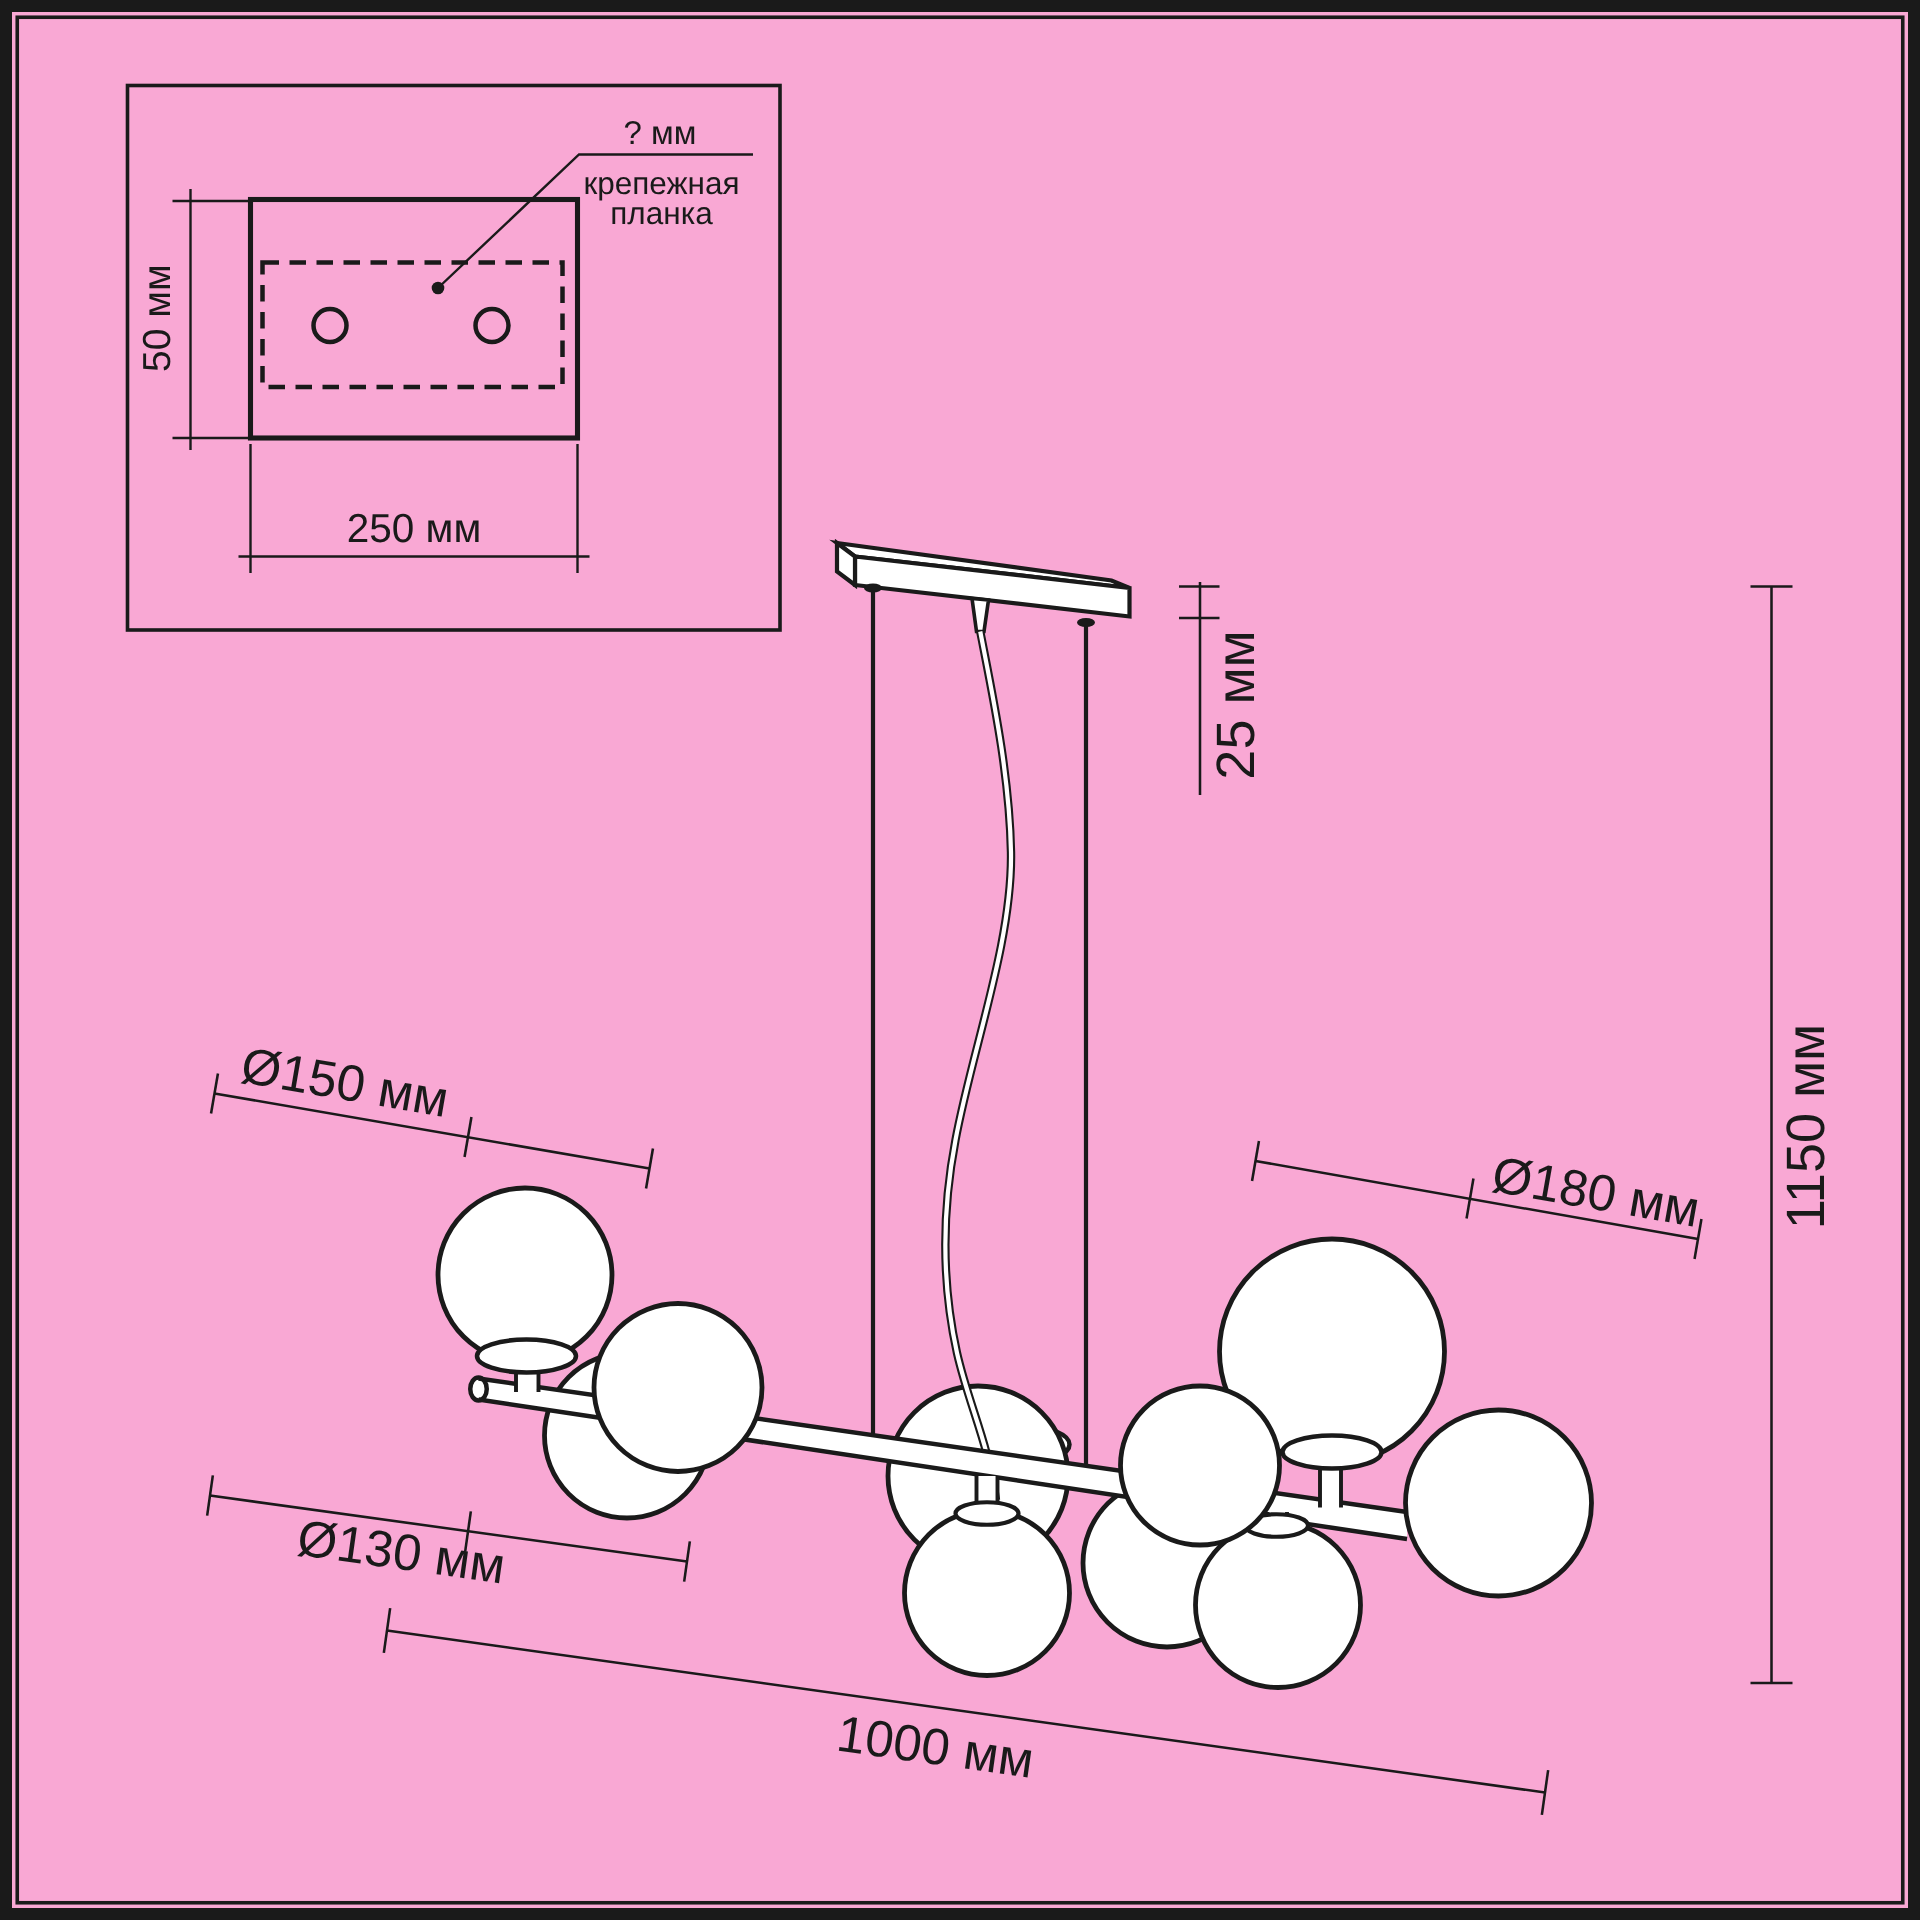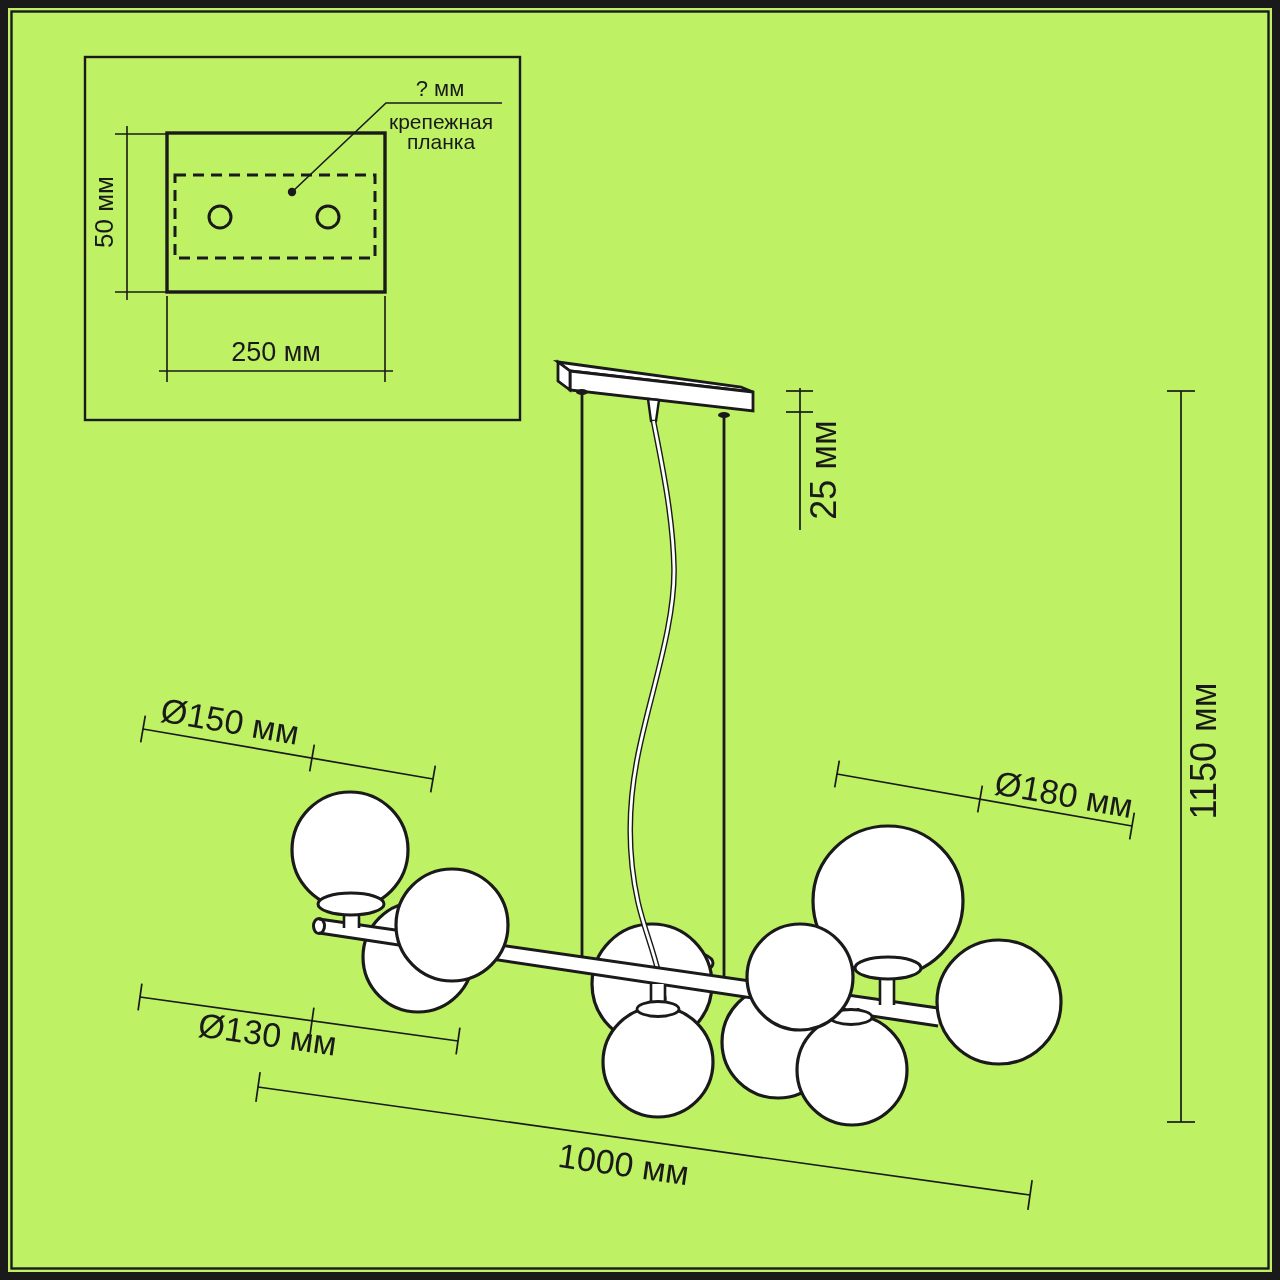--- a/index.html
+++ b/index.html
@@ -8,21 +8,21 @@
     color:#1a1a1a;
     font-family:"Liberation Sans", sans-serif;
   }
   svg{display:block;width:1280px;height:1280px;}
   text{fill:currentColor;}
   .lbl{font-family:"Liberation Sans", sans-serif;}
 </style>
 </head>
 <body>
 
-<div class="page" style="color: rgb(26, 26, 26); background: #bef264;">
+<div class="page" style="color: rgb(26, 26, 26); background: #f9a8d4;">
 <svg viewBox="0 0 1280 1280" xmlns="http://www.w3.org/2000/svg">
 
   <g stroke="currentColor" fill="none">
     <rect x="4" y="4" width="1272" height="1272" stroke-width="8"></rect>
     <rect x="11.5" y="11.5" width="1257" height="1257" stroke-width="2.4"></rect>
   </g>
 
   <g stroke="currentColor" fill="none" stroke-width="2.4">
     <rect x="85" y="57" width="435" height="363"></rect>
     <rect x="167" y="133" width="218" height="159" stroke-width="3.4"></rect>

